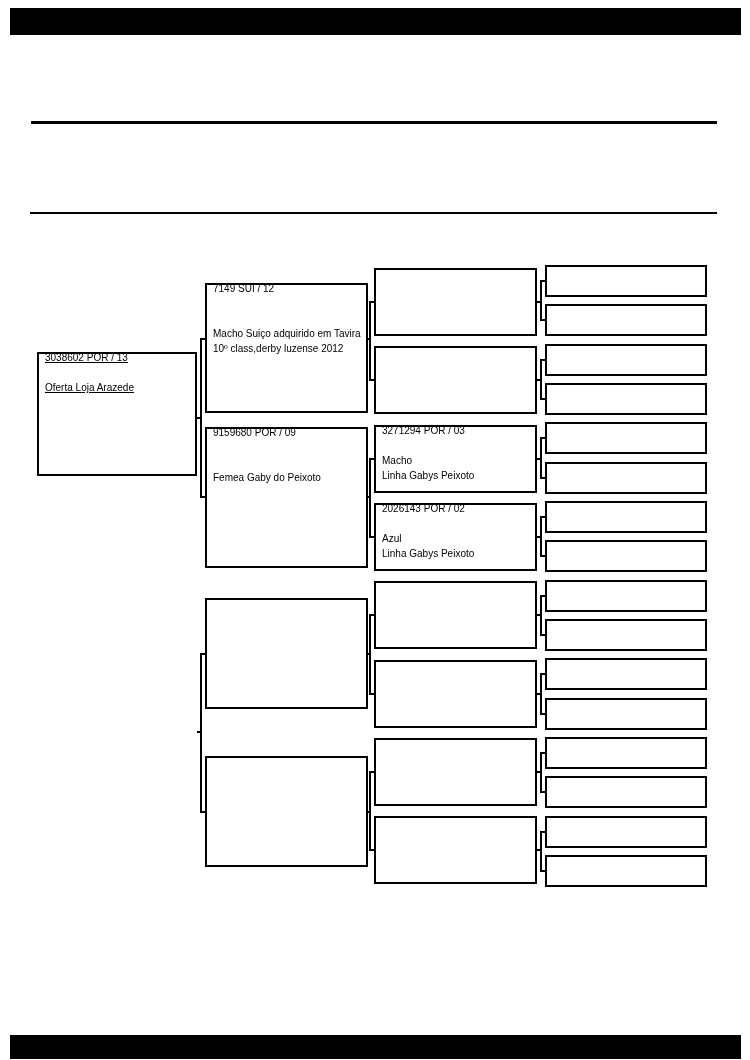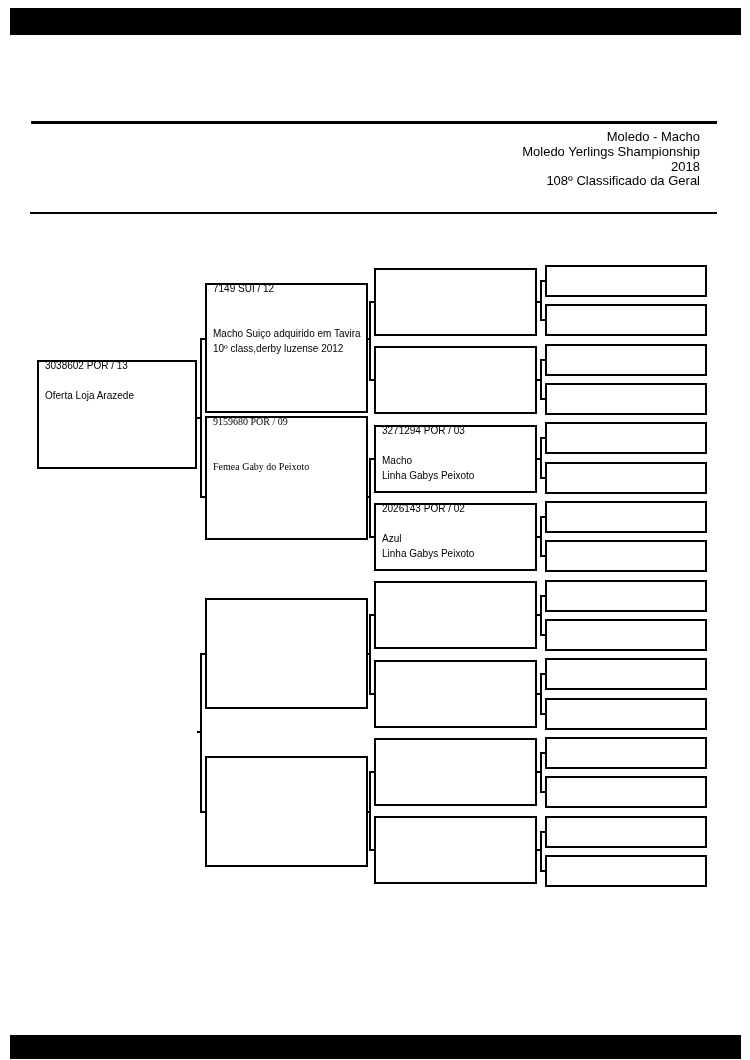--- a/index.html
+++ b/index.html
@@ -37,43 +37,37 @@
 <body>
 
 <div class="page">
 
   <div class="bar top"></div>
 
 
   <div class="rule r1"></div>
 
 
-  <div class="result">
-    <div>Moledo - Macho</div>
-    <div>Moledo Yerlings Shampionship</div>
-    <div>2018</div>
-    <div>108º Classificado da Geral</div>
-  </div>
 
   <div class="rule r2"></div>
 
   <div class="tree">
-      <div class="pbox" style="left: 37px; top: 360px; width: 160px; height: 109px;">
+      <div class="pbox" style="left: 37px; top: 352px; width: 160px; height: 124px; text-decoration: underline;">
         <div class="pline">3038602 POR / 13</div>
         <div class="pline"></div>
         <div class="pline">Oferta Loja Arazede</div>
       </div>
       <div class="pbox" style="left: 205px; top: 283px; width: 163px; height: 130px;">
         <div class="pline">7149 SUI / 12</div>
         <div class="pline"></div>
         <div class="pline"></div>
         <div class="pline">Macho Suiço adquirido em Tavira</div>
         <div class="pline">10º class,derby luzense 2012</div>
       </div>
-      <div class="pbox" style="left: 205px; top: 416px; width: 163px; height: 124px; font-family: Liberation Serif, serif;">
+      <div class="pbox" style="left: 205px; top: 427px; width: 163px; height: 141px;">
         <div class="pline">9159680 POR / 09</div>
         <div class="pline"></div>
         <div class="pline"></div>
         <div class="pline">Femea Gaby do Peixoto</div>
       </div>
       <div class="pbox" style="left: 205px; top: 598px; width: 163px; height: 111px;"></div>
       <div class="pbox" style="left: 205px; top: 756px; width: 163px; height: 111px;"></div>
       <div class="pbox" style="left: 374px; top: 268px; width: 163px; height: 68px;"></div>
       <div class="pbox" style="left: 374px; top: 346px; width: 163px; height: 68px;"></div>
       <div class="pbox" style="left: 374px; top: 425px; width: 163px; height: 68px;">

